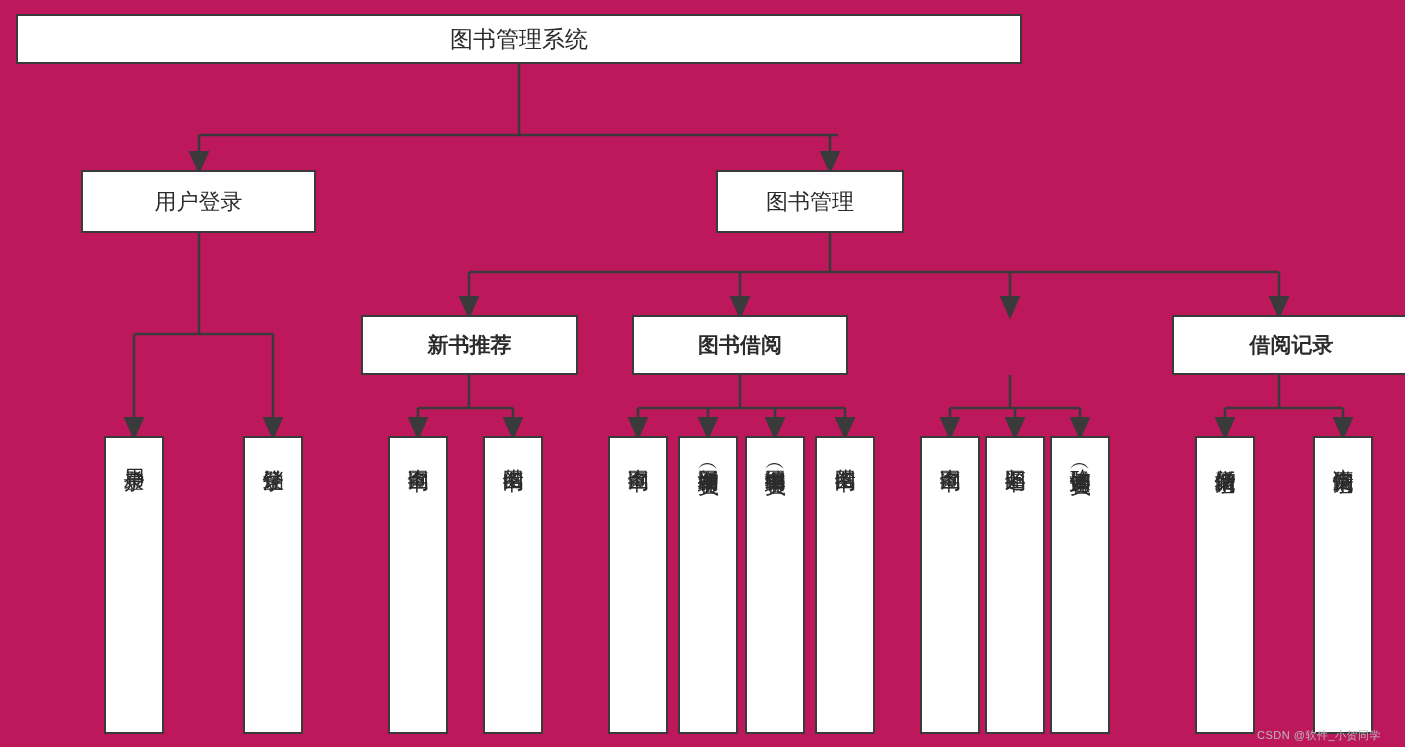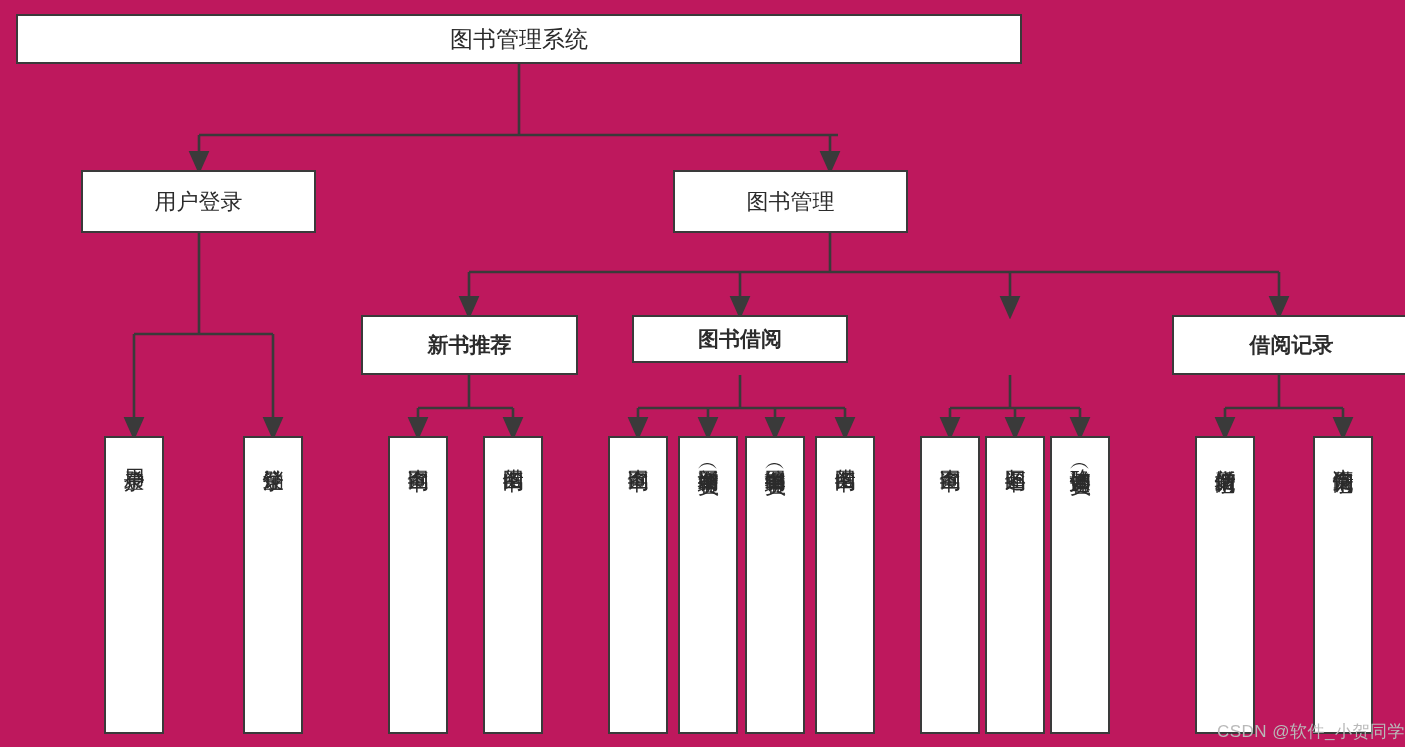--- a/index.html
+++ b/index.html
@@ -56,23 +56,23 @@
     writing-mode: vertical-rl;
     text-orientation: upright;
     font-size: 21px;
     line-height: 1.16;
     letter-spacing: 1px;
     white-space: nowrap;
     color: #2b2b2b;
   }
   .watermark {
     position: absolute;
-    right: 0;
+    right: 24px;
     bottom: 4px;
-    font-size: 17px;
+    font-size: 11px;
     color: #b9b9b9;
     letter-spacing: 0.5px;
     z-index: 5;
     white-space: nowrap;
   }
 </style>
 </head>
 <body>
 
 <div id="canvas">
@@ -127,28 +127,28 @@
     </g>
   </svg>
 
   <div class="node root" style="left: 16px; top: 14px; width: 1006px; height: 50px;">
     <span>图书管理系统</span>
   </div>
 
   <div class="node lvl2" style="left: 81px; top: 170px; width: 235px; height: 63px;">
     <span>用户登录</span>
   </div>
-  <div class="node lvl2" style="left: 673px; top: 170px; width: 235px; height: 63px;">
+  <div class="node lvl2" style="left: 716px; top: 170px; width: 188px; height: 63px;">
     <span>图书管理</span>
   </div>
 
   <div class="node lvl3" style="left: 361px; top: 315px; width: 217px; height: 60px;">
     <span>新书推荐</span>
   </div>
-  <div class="node lvl3" style="left: 632px; top: 315px; width: 216px; height: 48px;">
+  <div class="node lvl3" style="left: 632px; top: 315px; width: 216px; height: 60px;">
     <span>图书借阅</span>
   </div>
   <div class="node lvl3" style="left: 1172px; top: 315px; width: 239px; height: 60px;">
     <span>借阅记录</span>
   </div>
 
   <div class="node leaf" style="left: 104px; top: 436px; width: 60px; height: 298px;">
     <span class="vtext">用户登录</span>
   </div>
   <div class="node leaf" style="left: 243px; top: 436px; width: 60px; height: 298px;">

